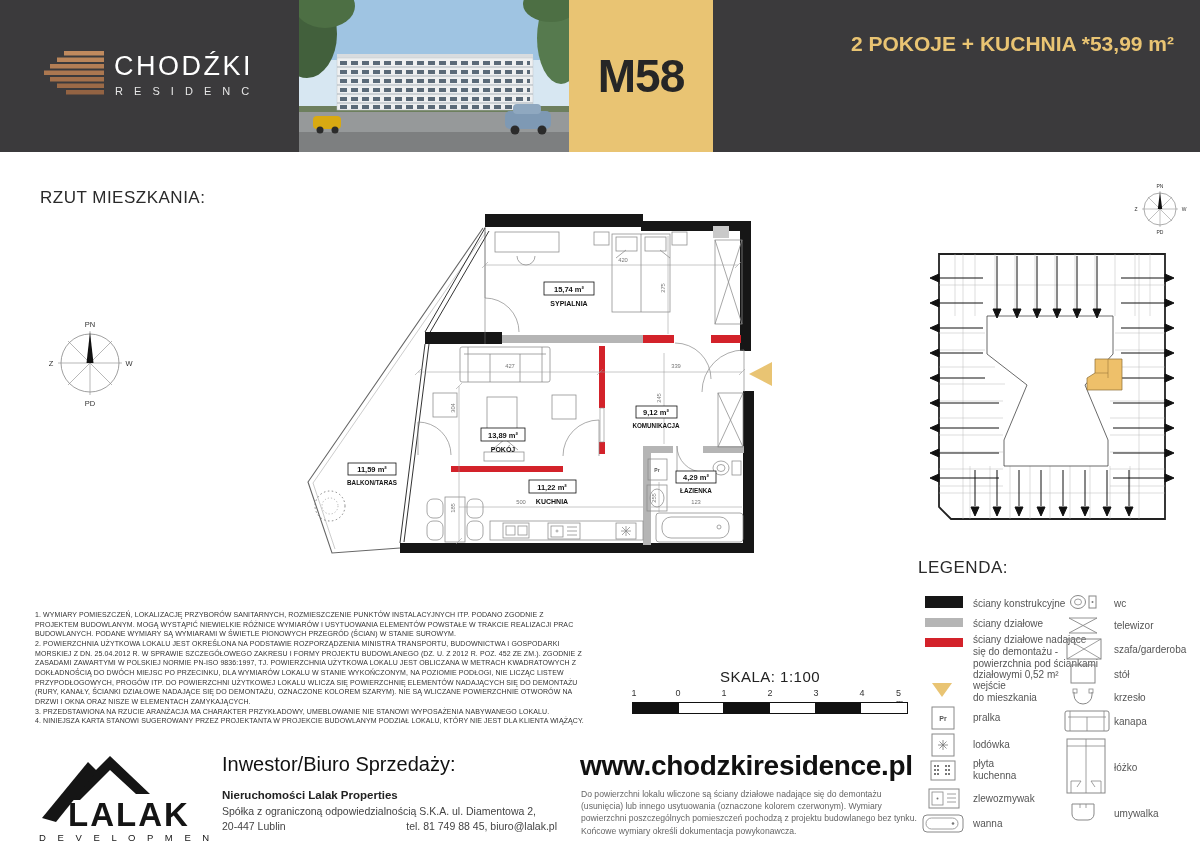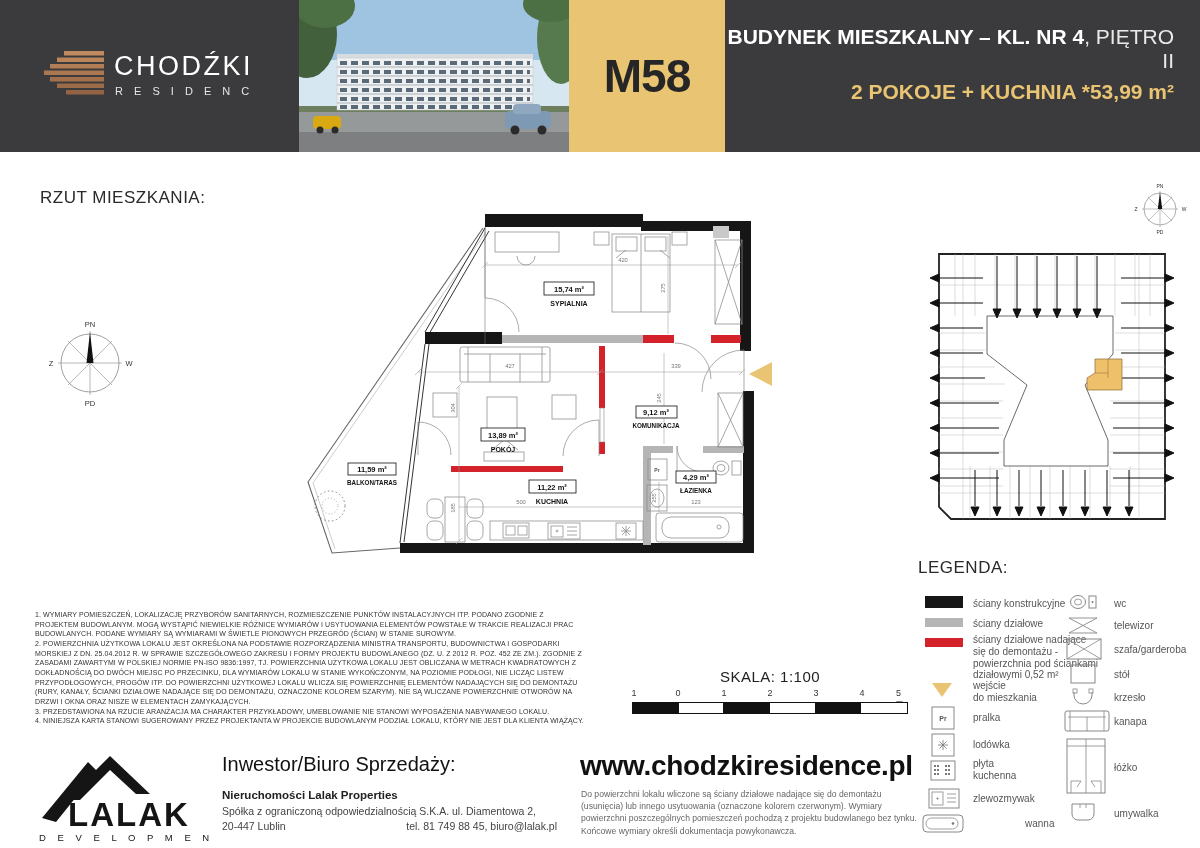--- a/index.html
+++ b/index.html
@@ -4,21 +4,21 @@
 <style>
   * { margin:0; padding:0; box-sizing:border-box; }
   html,body { background:#fff; }
   body { font-family:"Liberation Sans", sans-serif; }
   .page { position:relative; width:1200px; height:848px; background:#fff; overflow:hidden; }
 
   
   .header { position:absolute; left:0; top:0; width:1200px; height:152px; display:flex; }
   .logo-block { width:299px; height:152px; background:#3b3a3c; display:flex; align-items:center; justify-content:center; }
   .photo-block { width:270px; height:152px; overflow:hidden; }
-  .unit-block { width:156px; height:152px; background:#e9c473; display:flex; align-items:center; justify-content:center; }
+  .unit-block { width:144px; height:152px; background:#e9c473; display:flex; align-items:center; justify-content:center; }
   .unit-code { font-size:46px; font-weight:700; color:#262626; letter-spacing:-1px; }
   .info-block { flex:1; height:152px; background:#3b3a3c; text-align:right; padding:25px 26px 0 0; }
   .info-l1 { font-size:21px; font-weight:700; color:#fff; }
   .info-l1 .light { font-weight:300; color:#e9e9e9; }
   .info-l2 { font-size:21px; font-weight:700; color:#e9c473; margin-top:7px; }
   .info-l3 { font-size:17px; font-weight:300; color:#f0f0f0; margin-top:8px; }
 
   
   .sec-title { position:absolute; font-size:17px; color:#2a2a2a; letter-spacing:0.5px; font-weight:400; }
 
@@ -124,21 +124,20 @@
         <circle cx="216" cy="130" r="4.5" fill="#2b2b2b"></circle>
           <circle cx="243" cy="130" r="4.5" fill="#2b2b2b"></circle>
       </svg>
     </div>
 
     <div class="unit-block">
       <span class="unit-code">M58</span>
     </div>
 
     <div class="info-block">
-      <div class="info-l1"><span>BUDYNEK MIESZKALNY – KL. NR 4</span><span class="light">, PIĘTRO II</span></div>
       <div class="info-l2">2 POKOJE + KUCHNIA *53,99 m²</div>
     </div>
   </div>
 
   <div class="sec-title" style="left:40px; top:188px;">RZUT MIESZKANIA:</div>
   <div class="sec-title" style="left:918px; top:558px;">LEGENDA:</div>
 
   <svg style="position:absolute; left:44px; top:316px;" width="92" height="92" viewBox="0 0 92 92">
     <g stroke="#999" stroke-width="0.7">
       <line x1="46" y1="15" x2="46" y2="79"></line>
@@ -563,21 +562,21 @@
         <line x1="19" y1="14" x2="28" y2="14"></line>
       </g>
   </svg>
   <div class="leg-label" style="left:973px; top:793px;">zlewozmywak</div>
 
   <svg class="leg-swatch" style="left:922px; top:814px;" width="42" height="19" viewBox="0 0 42 19">
     <rect x="1" y="1" width="40" height="17" rx="4" fill="none" stroke="#888" stroke-width="1"></rect>
     <rect x="4" y="4" width="32" height="11" rx="5.5" fill="none" stroke="#888" stroke-width="0.8"></rect>
     <circle cx="31" cy="9.5" r="1.3" fill="#777"></circle>
   </svg>
-  <div class="leg-label" style="left:1025px; top:818px;">wanna</div>
+  <div class="leg-label" style="left:973px; top:818px;">wanna</div>
 
   <svg class="leg-swatch" style="left:1068px; top:593px;" width="30" height="18" viewBox="0 0 30 18">
     <ellipse cx="10" cy="9" rx="7.5" ry="6.5" fill="none" stroke="#888" stroke-width="1"></ellipse>
     <ellipse cx="10" cy="9" rx="3.5" ry="3" fill="none" stroke="#888" stroke-width="0.8"></ellipse>
     <rect x="21" y="3" width="7" height="12" fill="none" stroke="#888" stroke-width="1"></rect>
     <circle cx="24.5" cy="9" r="1" fill="#777"></circle>
   </svg>
   <div class="leg-label" style="left:1114px; top:598px;">wc</div>
 
   <svg class="leg-swatch" style="left:1068px; top:617px;" width="30" height="17" viewBox="0 0 30 17">

